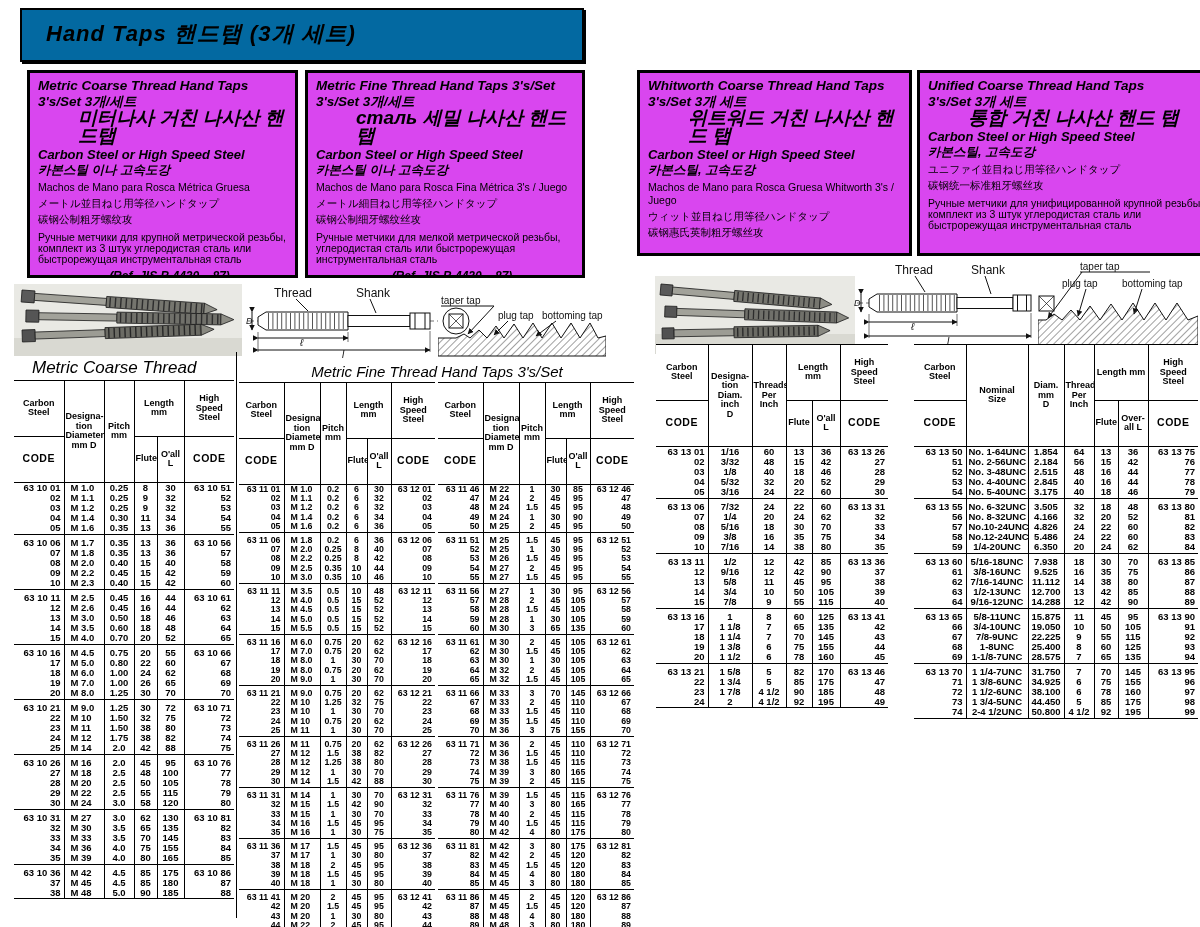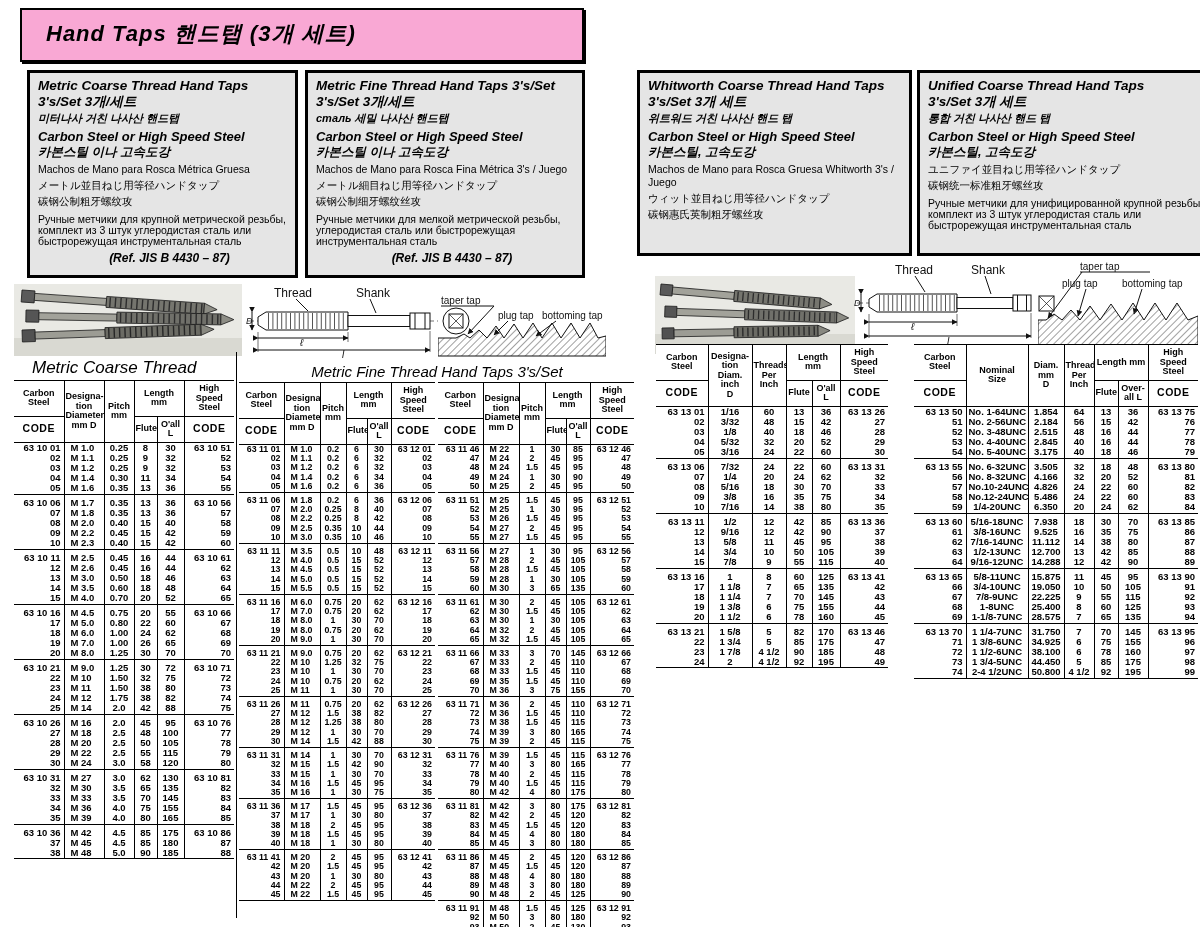--- a/index.html
+++ b/index.html
@@ -1,46 +1,46 @@
 <!DOCTYPE html>
 <html><head>
 <meta charset="utf-8">
 <style>
   html,body{margin:0;padding:0;background:#fff;}
   .page{position:relative;width:1200px;height:927px;background:#fff;overflow:hidden;
         font-family:"Liberation Sans",sans-serif;color:#000;}
   
   .title-box{position:absolute;left:20px;top:8px;width:560px;height:50px;
-             background:#f9a8d4;border:2.5px solid #000;box-shadow:2px 2px 0 #000;}
+             background:#0369a1;border:2.5px solid #000;box-shadow:2px 2px 0 #000;}
   .title-box span{display:block;font-size:22px;font-weight:bold;font-style:italic;
                   line-height:48px;padding-left:24px;letter-spacing:1px;}
   
-  .ibox{position:absolute;background:#e5e5e5;border:3px solid #000;
+  .ibox{position:absolute;background:#d946ef;border:3px solid #000;
         padding:5px 8px;box-sizing:border-box;overflow:hidden;}
   .bt {font-weight:bold;font-style:italic;font-size:13.5px;line-height:15.5px;}
-  .bk {font-weight:bold;font-style:italic;font-size:11px;line-height:18px;}
+  .bk {font-weight:bold;font-style:italic;font-size:19px;line-height:18px;margin-left:40px;}
   .bs {font-weight:bold;font-style:italic;font-size:13px;line-height:15px;margin-top:2px;}
   .bk2{font-weight:bold;font-style:italic;font-size:12.5px;line-height:16px;}
   .bm {font-size:10.5px;line-height:13px;margin-top:3px;}
   .br {font-size:10.5px;line-height:11px;margin-top:6px;}
   .bref{font-weight:bold;font-style:italic;font-size:12px;margin-top:4px;padding-left:14px;text-align:center;}
   
   .sect-title{position:absolute;font-weight:normal;font-style:italic;white-space:nowrap;}
   .coarse-title{left:32px;top:358px;font-size:17px;}
   .fine-title{left:242px;top:363px;width:390px;text-align:center;font-size:15px;white-space:normal;}
   
   .vline{position:absolute;left:236px;top:352px;height:566px;width:0;border-left:1.5px solid #000;}
   
   .tbl{position:absolute;border-collapse:collapse;table-layout:fixed;background:#fff;
        border-top:1.5px solid #000;border-bottom:1.6px solid #000;}
   .tbl th,.tbl td{border-left:1.2px solid #000;overflow:hidden;}
   .tbl th:first-child,.tbl td:first-child{border-left:none;}
   .tbl thead{border-bottom:1.6px solid #000;}
   .tbl th{font-size:9px;line-height:9.5px;font-weight:bold;text-align:center;
-          vertical-align:middle;padding:3px 1px;white-space:pre-line;}
+          vertical-align:middle;padding:13px 1px;white-space:pre-line;}
   .tbl th.code-h{font-size:10.5px;letter-spacing:.5px;}
   .tbl th.hb{border-bottom:1.2px solid #000;}
   .tbl td{font-weight:bold;font-size:9.5px;line-height:10.2px;text-align:center;padding:0 2px;
           white-space:nowrap;}
   .tbl tr.grp td{border-top:1.5px solid #000;padding-top:3px;}
   .tbl td.codecell{text-align:right;padding-right:3px;}
   .metric td.c1{text-align:left;padding-left:6px;}
   .fine td{font-size:8.8px;line-height:9.4px;}
   
   .illus{position:absolute;}

